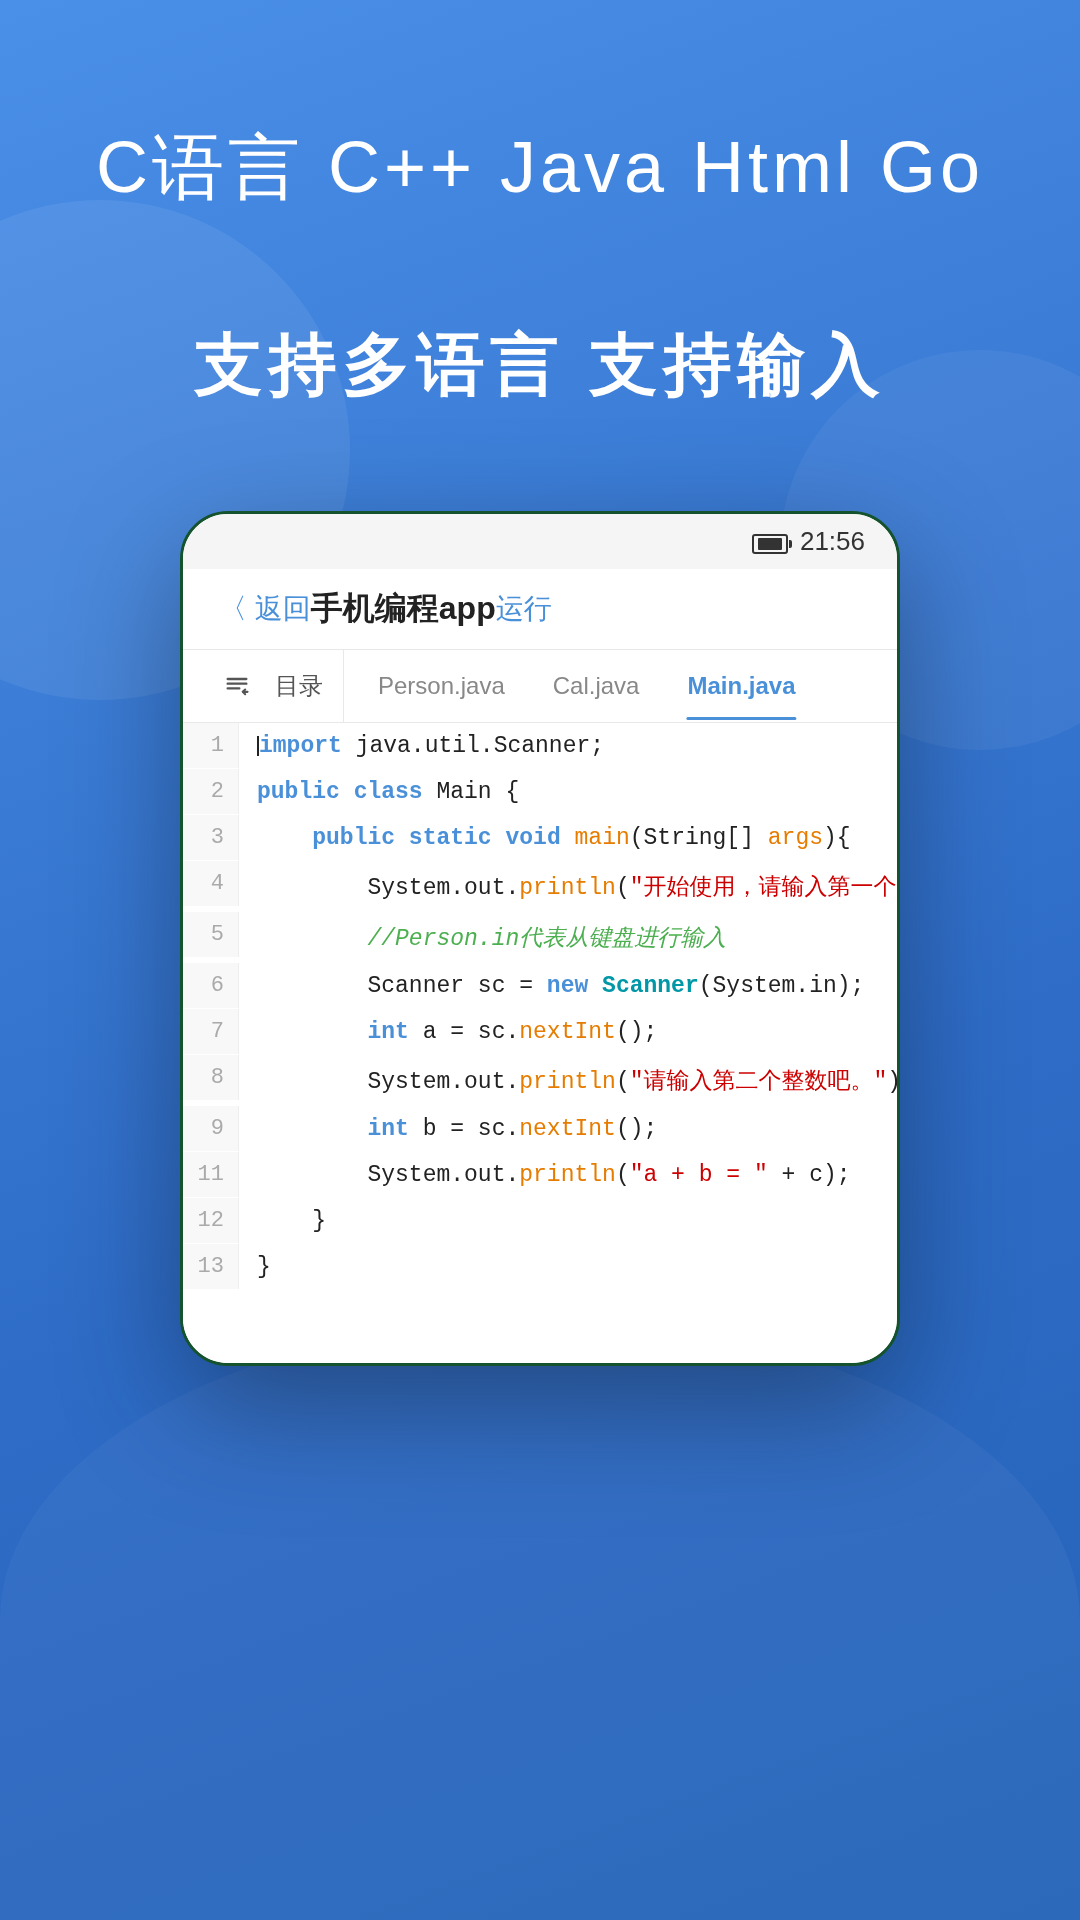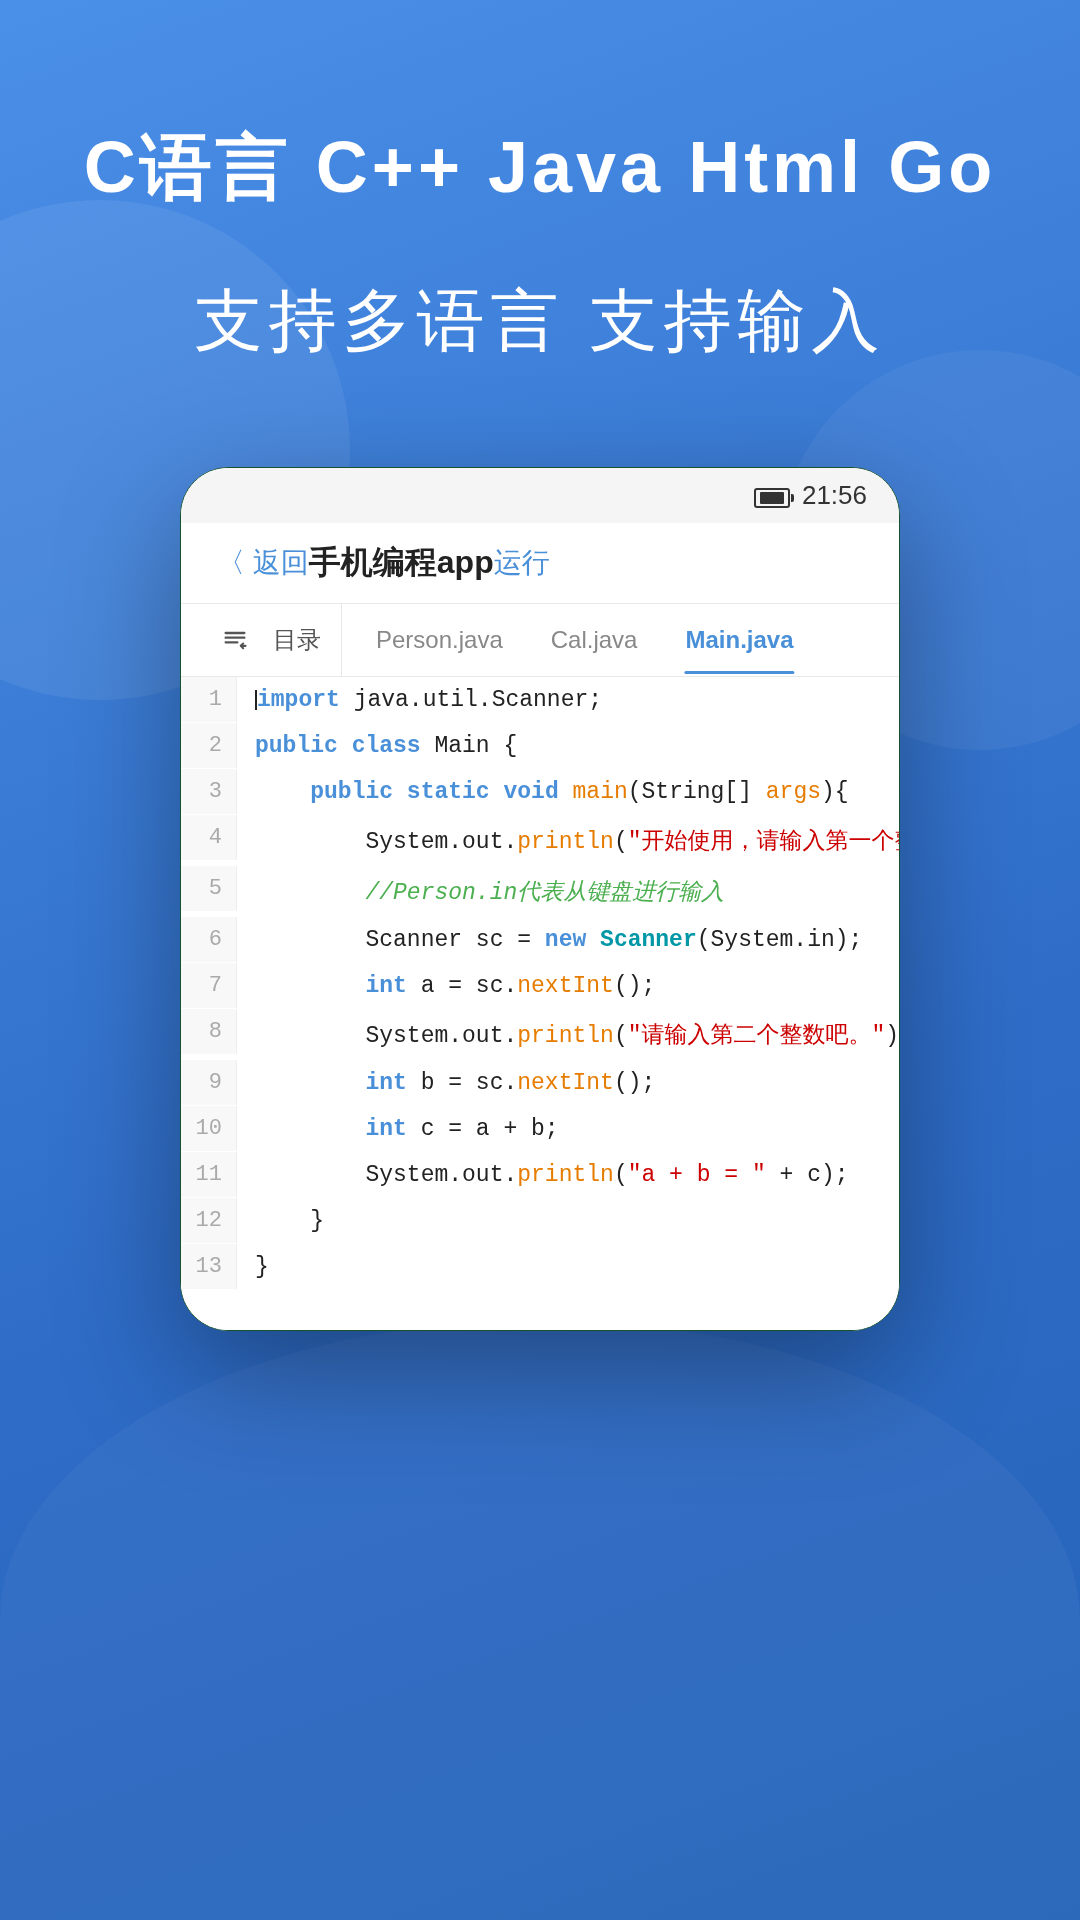--- a/index.html
+++ b/index.html
@@ -55,44 +55,45 @@
       position: relative;
       z-index: 10;
       display: flex;
       flex-direction: column;
       align-items: center;
       padding-top: 120px;
     }
 
     .headline-languages {
       font-size: 72px;
-      font-weight: 700;
+      font-weight: 400;
       color: #ffffff;
       letter-spacing: 4px;
       text-align: center;
       margin-bottom: 60px;
     }
 
     .headline-subtitle {
       font-size: 68px;
-      font-weight: 400;
+      font-weight: 700;
       color: #ffffff;
       letter-spacing: 6px;
       text-align: center;
       margin-bottom: 100px;
+      margin-top: 44px;
     }
 
     
     .phone-mockup {
       width: 720px;
       background: #f5f5f5;
       border-radius: 48px;
       box-shadow: 0 40px 120px rgba(0,0,0,0.35);
       overflow: hidden;
-      border: 1px solid #14532d;
+      border: 3px solid #14532d;
       position: relative;
     }
 
     .phone-status-bar {
       display: flex;
       justify-content: flex-end;
       align-items: center;
       padding: 12px 32px;
       background: #f5f5f5;
       font-size: 26px;
@@ -355,24 +356,20 @@
       <div class="code-line">
         <span class="line-number">8</span>
         <span class="line-content"><span class="normal">        System.out.</span><span class="kw-orange">println</span><span class="normal">(</span><span class="str-red">"请输入第二个整数吧。"</span><span class="normal">);</span></span>
       </div>
 
       <div class="code-line">
         <span class="line-number">9</span>
         <span class="line-content"><span class="normal">        </span><span class="kw-blue">int</span><span class="normal"> b = sc.</span><span class="kw-orange">nextInt</span><span class="normal">();</span></span>
       </div>
 
-      <div class="code-line">
-        <span class="line-number">10</span>
-        <span class="line-content"><span class="normal">        </span><span class="kw-blue">int</span><span class="normal"> c = a + b;</span></span>
-      </div>
 
       <div class="code-line">
         <span class="line-number">11</span>
         <span class="line-content"><span class="normal">        System.out.</span><span class="kw-orange">println</span><span class="normal">(</span><span class="str-red">"a + b = "</span><span class="normal"> + c);</span></span>
       </div>
 
       <div class="code-line">
         <span class="line-number">12</span>
         <span class="line-content"><span class="normal">    }</span></span>
       </div>

